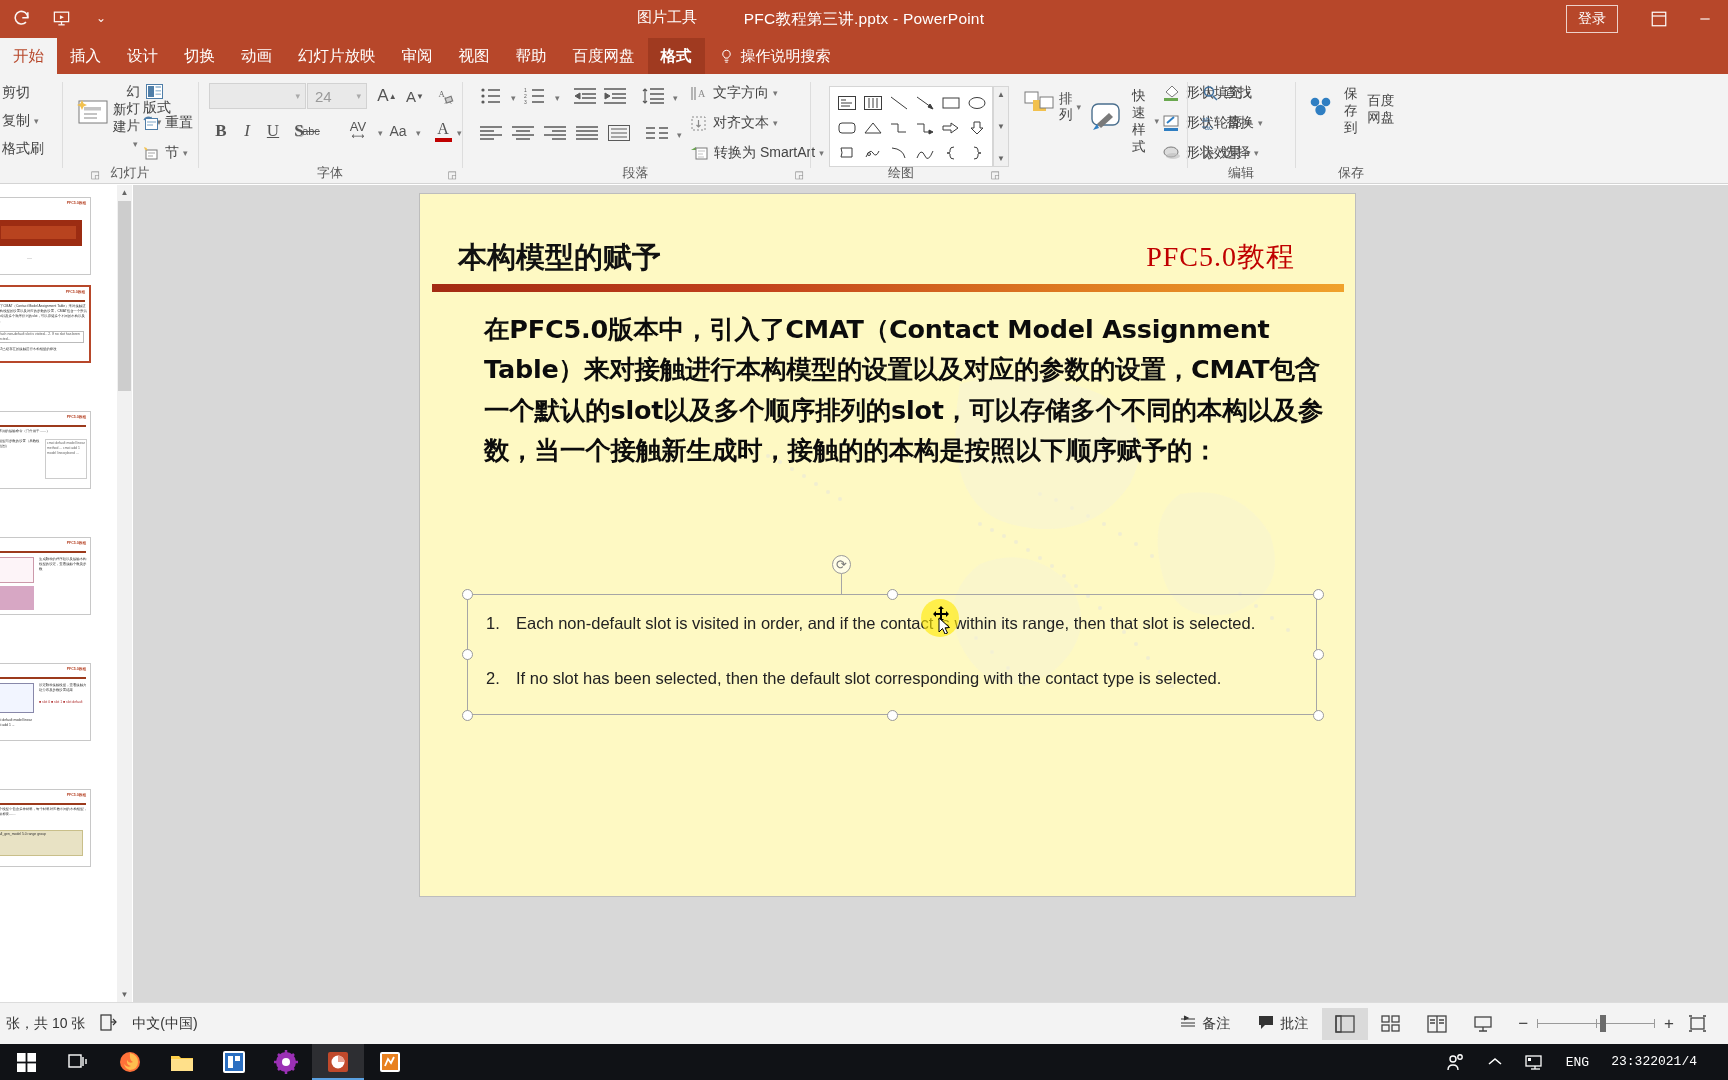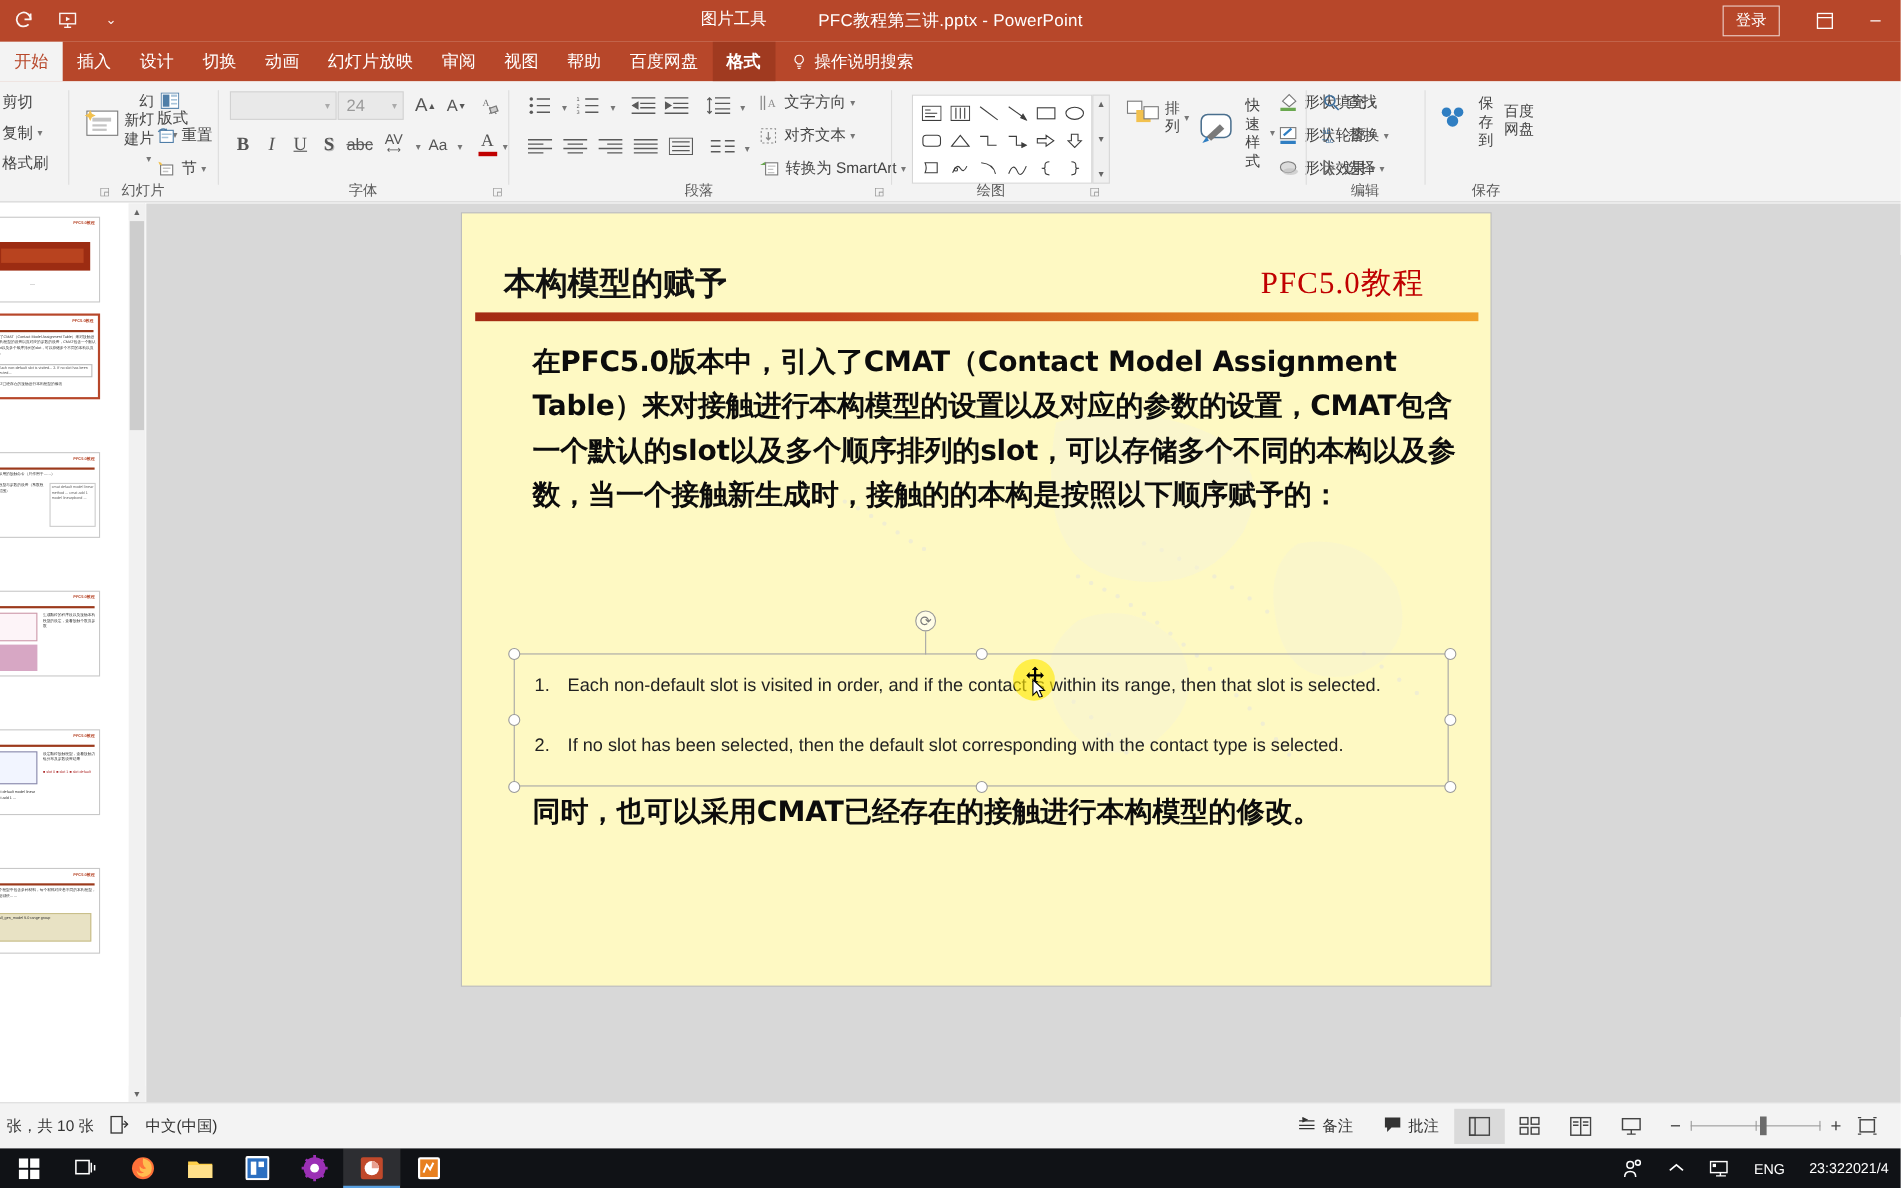--- a/index.html
+++ b/index.html
@@ -196,21 +196,21 @@
   .zoomtrack { position: relative; width: 118px; height: 1px; background: #9a9a9a; }
   .zoomthumb { position: absolute; left: 63px; top: -8px; width: 6px; height: 17px; background: #6b6b6b; }
   .ztick { position: absolute; top: -4px; width: 1px; height: 9px; background: #9a9a9a; }
 
   
   .taskbar {
     position: absolute; left: 0; bottom: 0; width: 1728px; height: 36px;
     background: #101216; display: flex; align-items: center;
   }
   .tb-ico { width: 52px; height: 36px; display: flex; align-items: center; justify-content: center; }
-  .tb-right { margin-left: auto; display: flex; align-items: center; gap: 0; padding-right: 0; color: #fff; }
+  .tb-right { margin-left: auto; display: flex; align-items: center; gap: 0; padding-right: 20px; color: #fff; font-family: Liberation Mono, monospace; }
   .tb-right > div { padding: 0 11px; display: flex; align-items: center; font-size: 13px; }
   .clock { line-height: 1.15; text-align: right; font-size: 12.5px; }
   .activeapp { box-shadow: inset 0 -2px 0 #5aa0e0; background: rgba(255,255,255,.12); }
 </style>
 </head>
 <body>
 
 <div id="app">
 
   <div class="titlebar">
@@ -357,21 +357,21 @@
             <text x="2" y="12" font-size="11" fill="#6a6a6a" stroke="none" font-family="Liberation Serif">A</text>
             <path d="M10 13l8 8M18 13l-8 8" stroke-width="1.2"></path>
             <rect x="11" y="13" width="8" height="6" transform="rotate(-20 15 16)" fill="#cfcfcf" stroke="#7a7a7a"></rect>
           </svg>
       </div>
 
       <div class="icobtn" style="left:10px; top:44px; width:24px; height:26px; font-weight:bold; font-size:17px; font-family:'Liberation Serif',serif;">B</div>
       <div class="icobtn" style="left:36px; top:44px; width:24px; height:26px; font-style:italic; font-size:17px; font-family:'Liberation Serif',serif;">I</div>
       <div class="icobtn" style="left:62px; top:44px; width:24px; height:26px; text-decoration:underline; font-size:17px; font-family:'Liberation Serif',serif;">U</div>
       <div class="icobtn" style="left:88px; top:44px; width:24px; height:26px; font-size:17px; font-weight:bold; font-family:'Liberation Serif',serif; text-shadow:1px 1px 0 #bbb;">S</div>
-      <div class="icobtn" style="left:114px; top:44px; width:28px; height:26px; text-decoration:line-through; font-size:15px;">abc</div>
+      <div class="icobtn" style="left:98px; top:44px; width:28px; height:26px; text-decoration:line-through; font-size:11px;">abc</div>
       <div class="icobtn" style="left:144px; top:42px; width:30px; height:28px; font-size:13px; flex-direction:column;">
         <span>AV</span>
           <span style="font-size:9px; margin-top:-3px;">⟷</span>
       </div>
       <span class="caret" style="position:absolute; left:175px; top:54px;">▾</span>
       <div class="icobtn" style="left:186px; top:44px; width:26px; height:26px; font-size:14px;">Aa</div>
       <span class="caret" style="position:absolute; left:213px; top:54px;">▾</span>
       <div class="icobtn" style="left:233px; top:42px; width:22px; height:30px; flex-direction:column; font-size:16px;">
         <span style="font-family:'Liberation Serif',serif;">A</span>
           <span style="width:17px; height:4px; background:#c00000;"></span>
@@ -857,21 +857,20 @@
       </div>
 
       <div class="cursor-hl" style="left:501px; top:405px;"></div>
       <div class="cursor-ico" style="left:512px; top:412px;">
         <svg width="26" height="28" viewBox="0 0 26 28">
           <path d="M9 0 l3 3 -2 0 0 4 4 0 0-2 3 3 -3 3 0-2 -4 0 0 4 2 0 -3 3 -3-3 2 0 0-4 -4 0 0 2 -3-3 3-3 0 2 4 0 0-4 -2 0z" fill="#000"></path>
           <path d="M7 12 L7 26 L10.5 22.5 L13 28 L15.5 27 L13 21.8 L17.5 21.5 z" fill="#fff" stroke="#000" stroke-width="1"></path>
         </svg>
       </div>
 
-      <div class="tail-cn">同时，也可以采用CMAT已经存在的接触进行本构模型的修改。</div>
     </div>
   </div>
 
   <div class="statusbar">
     <div class="sb-left">
       <span>张，共 10 张</span>
       <span>
         <svg width="17" height="17" viewBox="0 0 17 17" fill="none" stroke="#333" stroke-width="1.2">
           <rect x="1" y="1" width="10" height="15"></rect>
             <path d="M13 5 l3 3 -3 3"></path>

